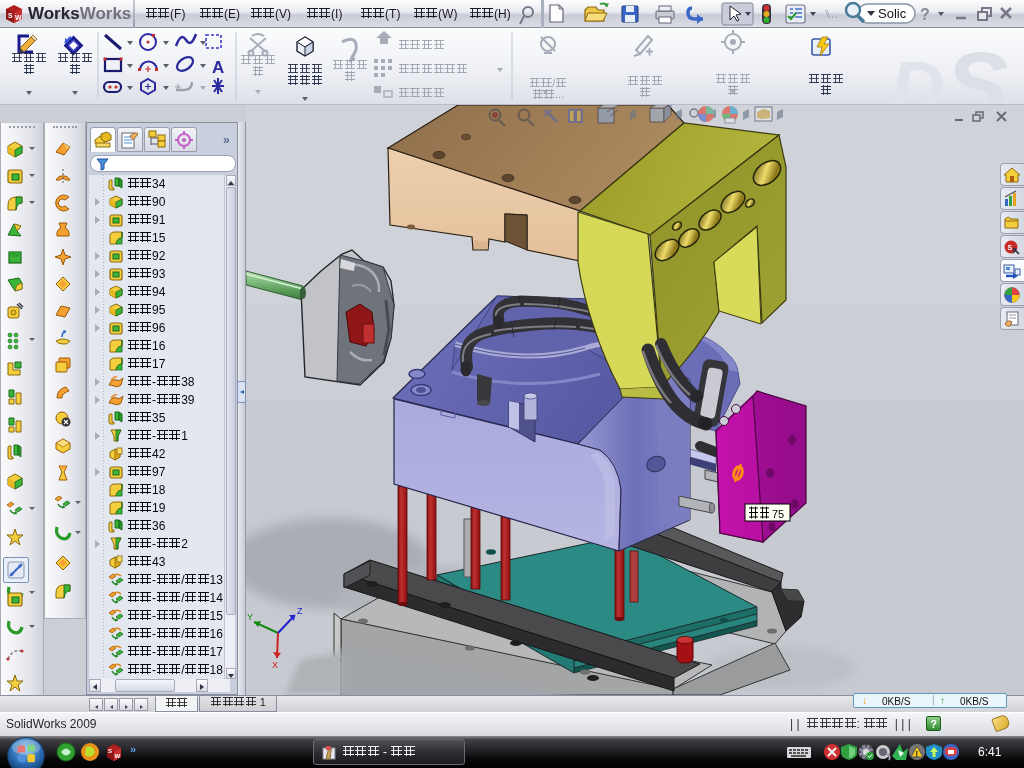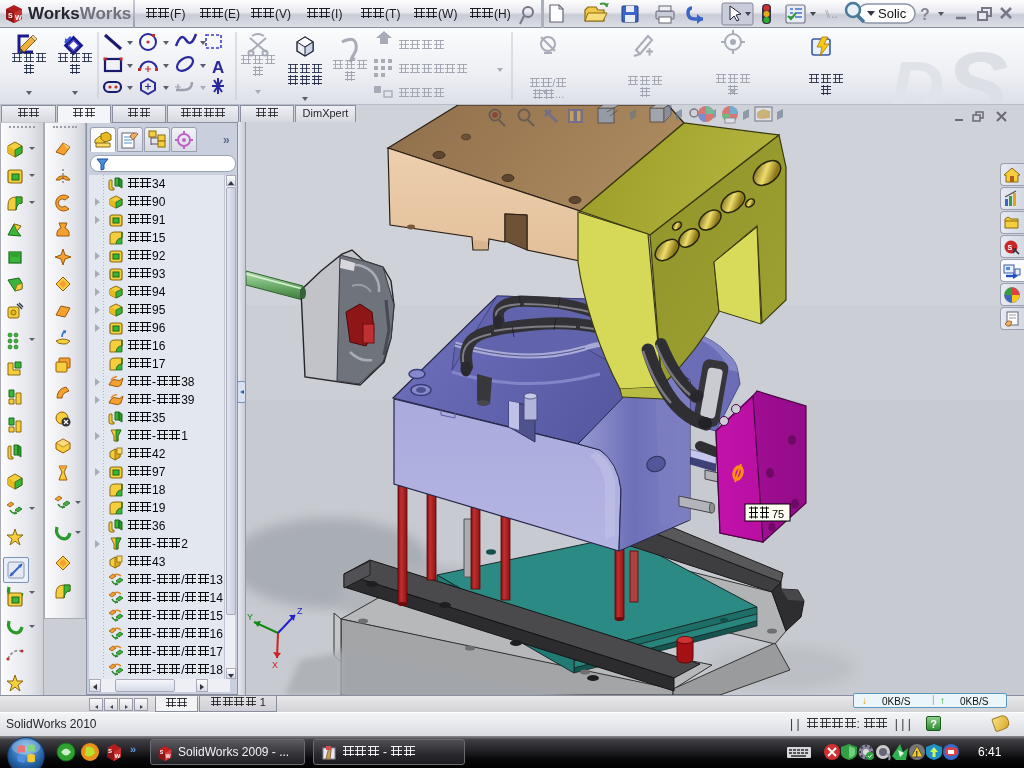--- a/index.html
+++ b/index.html
@@ -605,28 +605,20 @@
 <div class="tbtxt tbgray abs" style="left:326px;top:32px;width:48px"><span class="cn"></span><span class="cn"></span><span class="cn"></span><br><span class="cn"></span></div>
 <div class="tbtxt tbgray abs" style="left:398px;top:12px;width:60px;text-align:left"><span class="cn"></span><span class="cn"></span><span class="cn"></span><span class="cn"></span></div>
 <div class="tbtxt tbgray abs" style="left:398px;top:36px;width:80px;text-align:left"><span class="cn"></span><span class="cn"></span><span class="cn"></span><span class="cn"></span><span class="cn"></span><span class="cn"></span></div>
 <div class="tbtxt tbgray abs" style="left:398px;top:60px;width:60px;text-align:left"><span class="cn"></span><span class="cn"></span><span class="cn"></span><span class="cn"></span></div>
 <div class="tbtxt tbgray abs" style="left:522px;top:50px;width:52px"><span class="cn"></span><span class="cn"></span>/<span class="cn"></span><br><span class="cn"></span><span class="cn"></span>...</div>
 <div class="tbtxt tbgray abs" style="left:621px;top:48px;width:48px"><span class="cn"></span><span class="cn"></span><span class="cn"></span><br><span class="cn"></span></div>
 <div class="tbtxt tbgray abs" style="left:709px;top:46px;width:48px"><span class="cn"></span><span class="cn"></span><span class="cn"></span><br><span class="cn"></span></div>
 <div class="tbtxt abs" style="left:802px;top:46px;width:48px"><span class="cn"></span><span class="cn"></span><span class="cn"></span><br><span class="cn"></span></div>
 </div>
 
-<div id="cmdtabs" class="abs">
-<div class="ctab" style="left:1px;width:55px"><span class="cn"></span><span class="cn"></span></div>
-<div class="ctab act" style="left:57px;width:54px"><span class="cn"></span><span class="cn"></span></div>
-<div class="ctab" style="left:112px;width:54px"><span class="cn"></span><span class="cn"></span></div>
-<div class="ctab" style="left:167px;width:72px"><span class="cn"></span><span class="cn"></span><span class="cn"></span><span class="cn"></span></div>
-<div class="ctab" style="left:240px;width:54px"><span class="cn"></span><span class="cn"></span></div>
-<div class="ctab" style="left:295px;width:61px">DimXpert</div>
-</div>
 
 <svg width="0" height="0" style="position:absolute">
       <defs>
 <symbol id="v-c1" viewBox="0 0 20 20">
           <polygon points="3,7 10,3 17,7 17,14 10,18 3,14" fill="#F5CE3E" stroke="#8A6A10" stroke-width="1"></polygon>
           <polygon points="3,7 10,11 10,18 3,14" fill="#E8B820"></polygon>
           <polygon points="10,11 17,7 17,14 10,18" fill="#3AB53A" stroke="#1A6A1A" stroke-width="0.8"></polygon>
         </symbol>
 <symbol id="v-c2" viewBox="0 0 20 20">
           <rect x="3" y="4" width="14" height="13" rx="2" fill="#F5CE3E" stroke="#8A6A10" stroke-width="1.2"></rect>
@@ -1168,21 +1160,21 @@
 </div>
 <div id="netbox" class="abs">
 <span class="abs" style="left:8px;top:1px;color:#E8A000;font-weight:bold">↓</span>
       <span class="abs" style="left:28px;top:2px">0KB/S</span>
 <span class="abs" style="left:78px;top:0;color:#9AB">|</span>
 <span class="abs" style="left:86px;top:1px;color:#18A018;font-weight:bold">↑</span>
       <span class="abs" style="left:106px;top:2px">0KB/S</span>
 </div>
 
 <div id="statusbar" class="abs">
-<div class="abs" style="left:6px;top:4px">SolidWorks 2010</div>
+<div class="abs" style="left:6px;top:4px">SolidWorks 2009</div>
 <div class="abs" style="left:790px;top:4px;color:#333">| |&nbsp; <span class="cn"></span><span class="cn"></span><span class="cn"></span><span class="cn"></span>:&nbsp;<span class="cn"></span><span class="cn"></span> &nbsp;| | |</div>
 <div class="abs" style="left:926px;top:3px;width:15px;height:15px;background:linear-gradient(#8FD08F,#2E8B2E);border:1px solid #1A5A1A;border-radius:2px;color:#fff;font-size:11px;text-align:center;line-height:15px;font-weight:bold">?</div>
 <div class="abs" style="left:993px;top:3px;width:16px;height:14px;background:linear-gradient(135deg,#F8E080,#D8A828);border:1px solid #A07818;border-radius:2px 6px 6px 2px;transform:rotate(-20deg)"></div>
 </div>
 
 <div id="taskbar" class="abs">
 <svg class="abs" style="left:3px;top:0px" width="46" height="32" viewBox="0 0 46 34">
 <circle cx="23" cy="21" r="20" fill="#1A3A6A"></circle>
 <circle cx="23" cy="21" r="19" fill="url(#orbg)"></circle>
 <radialGradient id="orbg" cx="0.5" cy="0.3" r="0.8">
@@ -1206,30 +1198,20 @@
         <path d="M30,6 Q38,4 39,12 Q34,18 29,14 Z" fill="#B8E030"></path>
 <g transform="translate(49,2)">
           <polygon points="2,5 9,1 16,5 16,14 9,18 2,14" fill="#B01E1E"></polygon>
           <polygon points="2,5 9,9 9,18 2,14" fill="#8E1616"></polygon>
           <polygon points="9,9 16,5 16,14 9,18" fill="#C83232"></polygon>
           <text x="3" y="10" font-size="6" fill="#FFF" font-weight="bold">S</text>
           <text x="9.5" y="15" font-size="6" fill="#FFF" font-weight="bold">W</text>
         </g>
 <text x="74" y="12" font-size="11" font-weight="bold" fill="#5AA0E8">»</text>
 </svg>
-<div class="tbtn" style="left:150px;width:155px;background:linear-gradient(#5A5A60,#333338 60%,#222226)">
-<svg style="position:absolute;left:6px;top:5px" width="16" height="16" viewBox="0 0 18 18">
-          <polygon points="2,5 9,1 16,5 16,14 9,18 2,14" fill="#C02020"></polygon>
-          <polygon points="2,5 9,9 9,18 2,14" fill="#901414"></polygon>
-          <polygon points="9,9 16,5 16,14 9,18" fill="#D84040"></polygon>
-          <text x="3" y="10" font-size="6" fill="#FFF" font-weight="bold">S</text>
-          <text x="9.5" y="15" font-size="6" fill="#FFF" font-weight="bold">W</text>
-        </svg>
-<span style="margin-left:27px">SolidWorks 2009 - ...</span>
-</div>
 <div class="tbtn" style="left:313px;width:152px">
 <svg style="position:absolute;left:7px;top:5px" width="16" height="16" viewBox="0 0 16 16">
           <rect x="2" y="3" width="12" height="11" fill="#E8E8F0" stroke="#889"></rect>
           <path d="M5,14 L7,6 Q7,3 9,3 Q11,3 10,6 L9,14 Z" fill="#C8A060" stroke="#8A6A30"></path>
           <rect x="5" y="1" width="5" height="4" fill="#D05050"></rect>
         </svg>
 <span style="margin-left:28px"><span class="cn"></span><span class="cn"></span><span class="cn"></span> - <span class="cn"></span><span class="cn"></span></span>
 </div>
 <svg class="abs" style="left:785px;top:8px" width="30" height="16" viewBox="0 0 30 16">
         <rect x="2" y="3" width="24" height="11" rx="1" fill="#D8D8DC"></rect>

